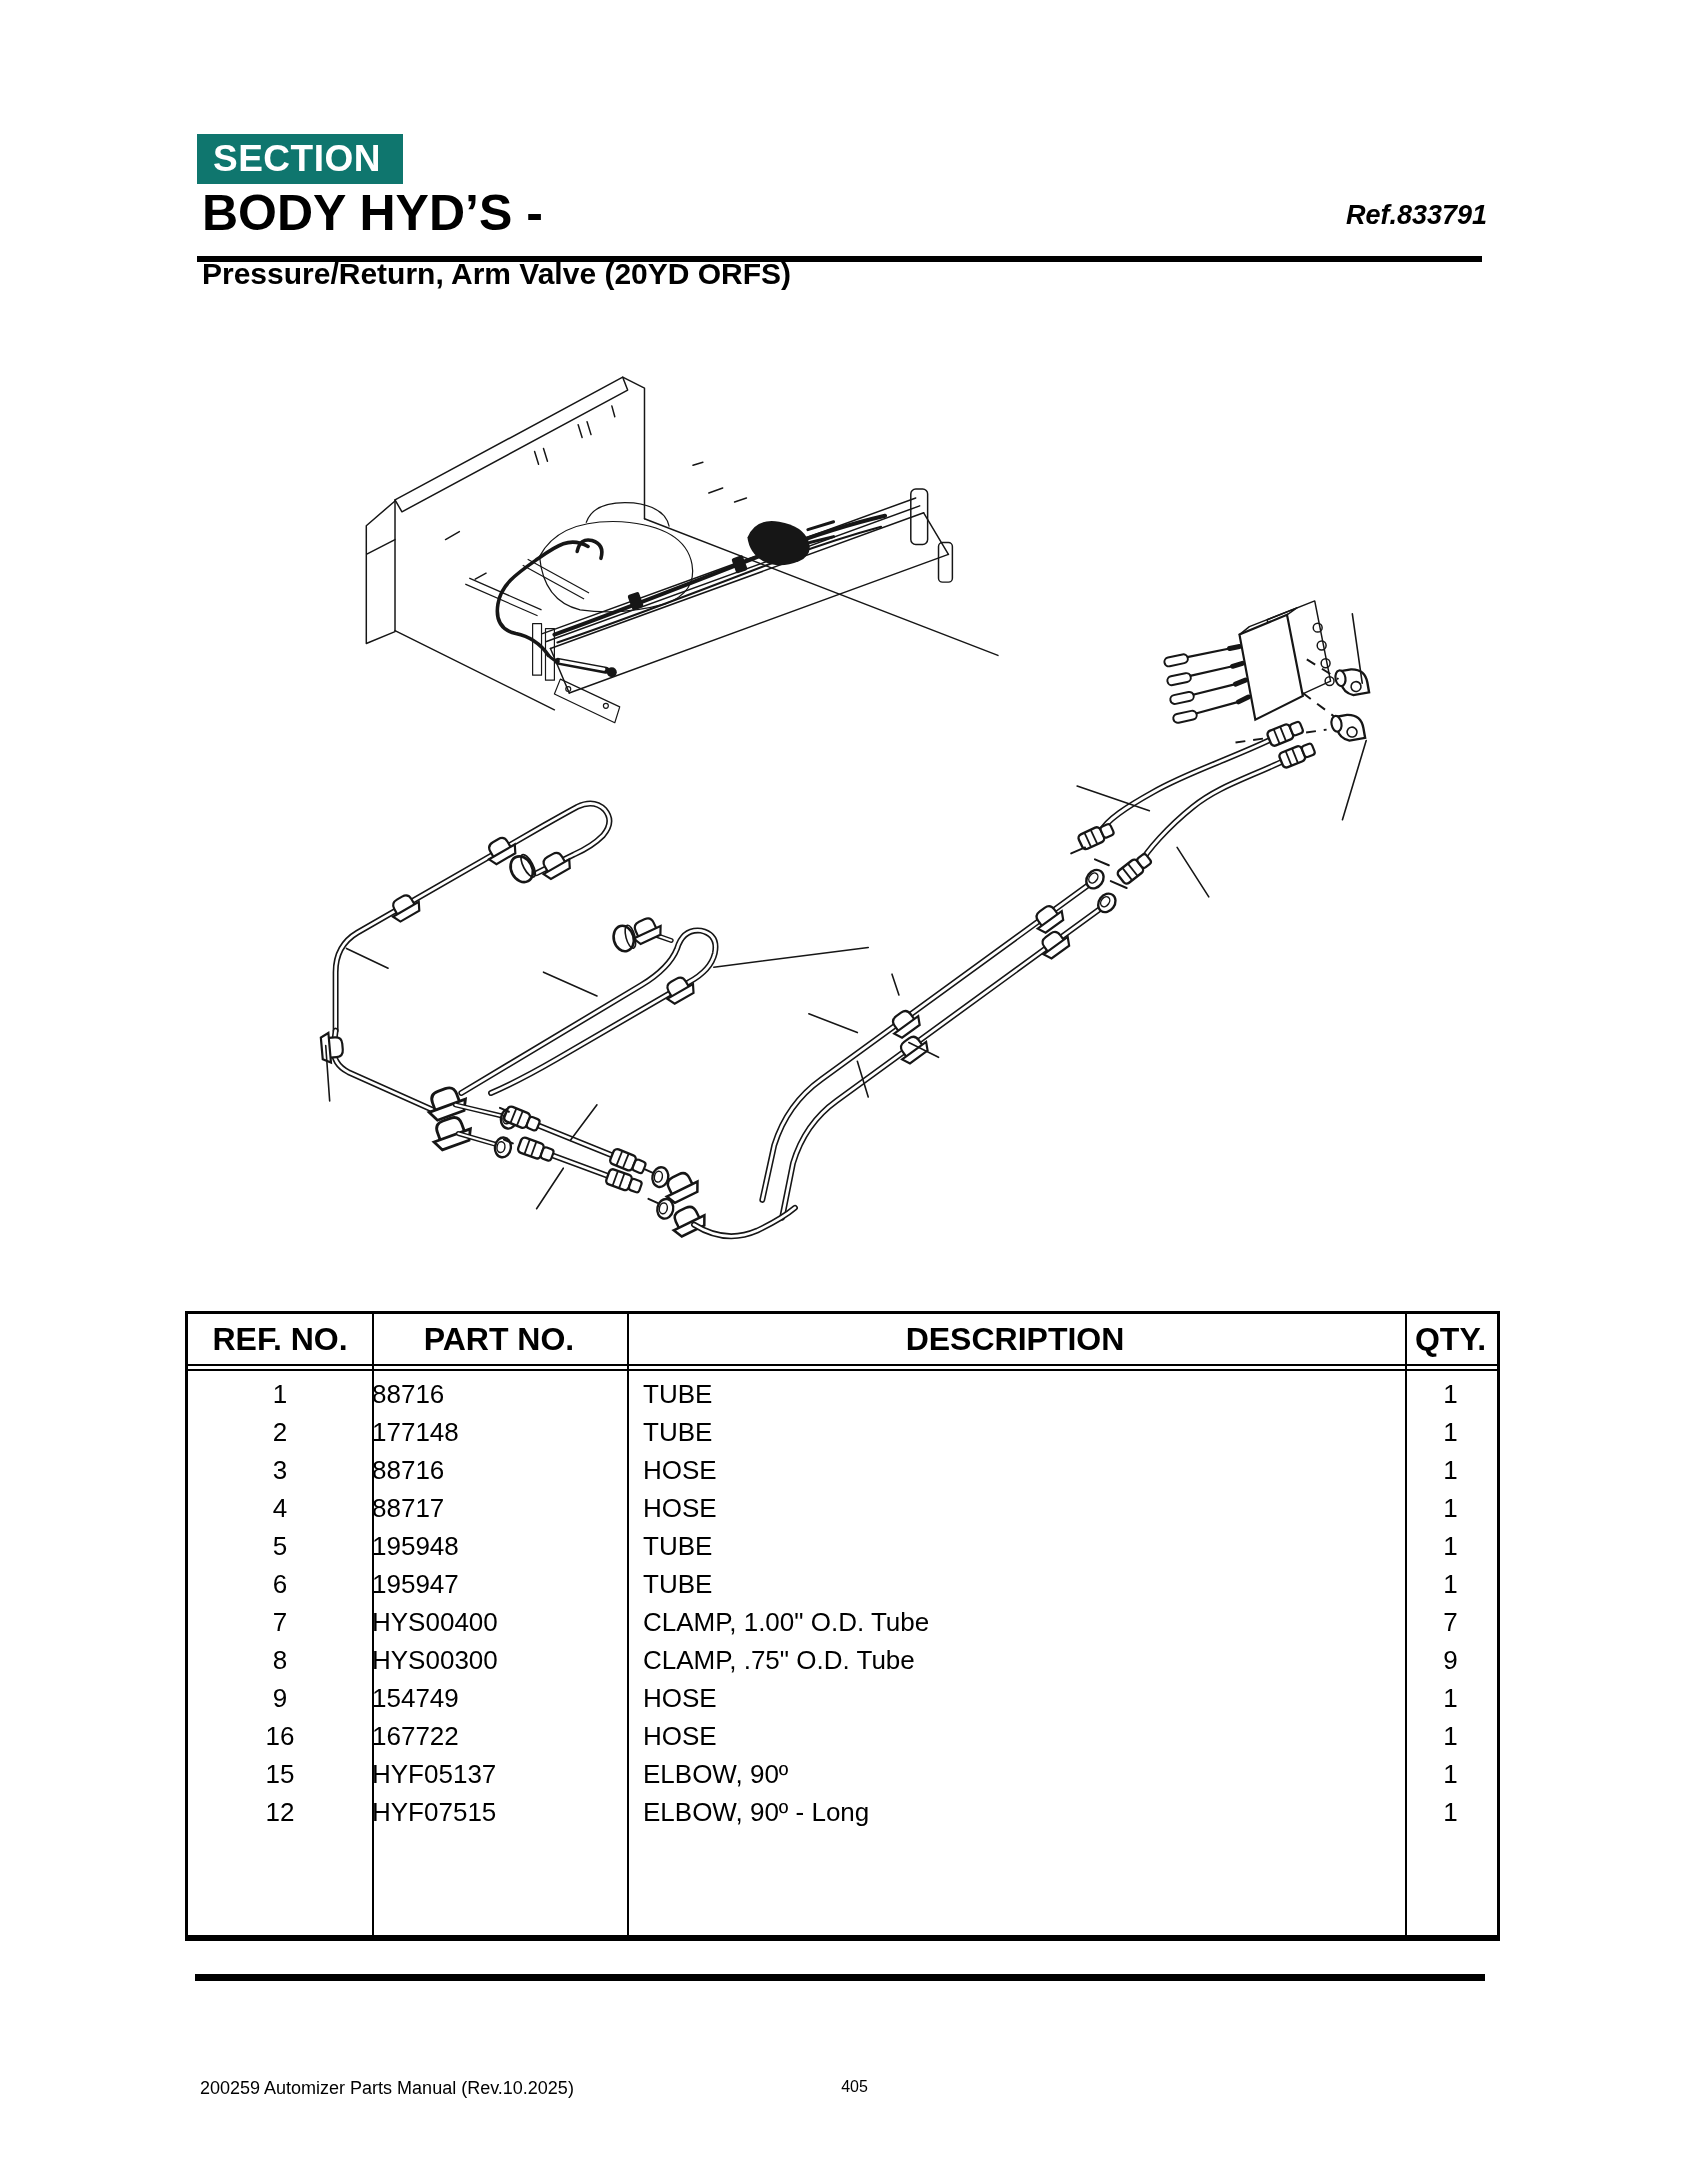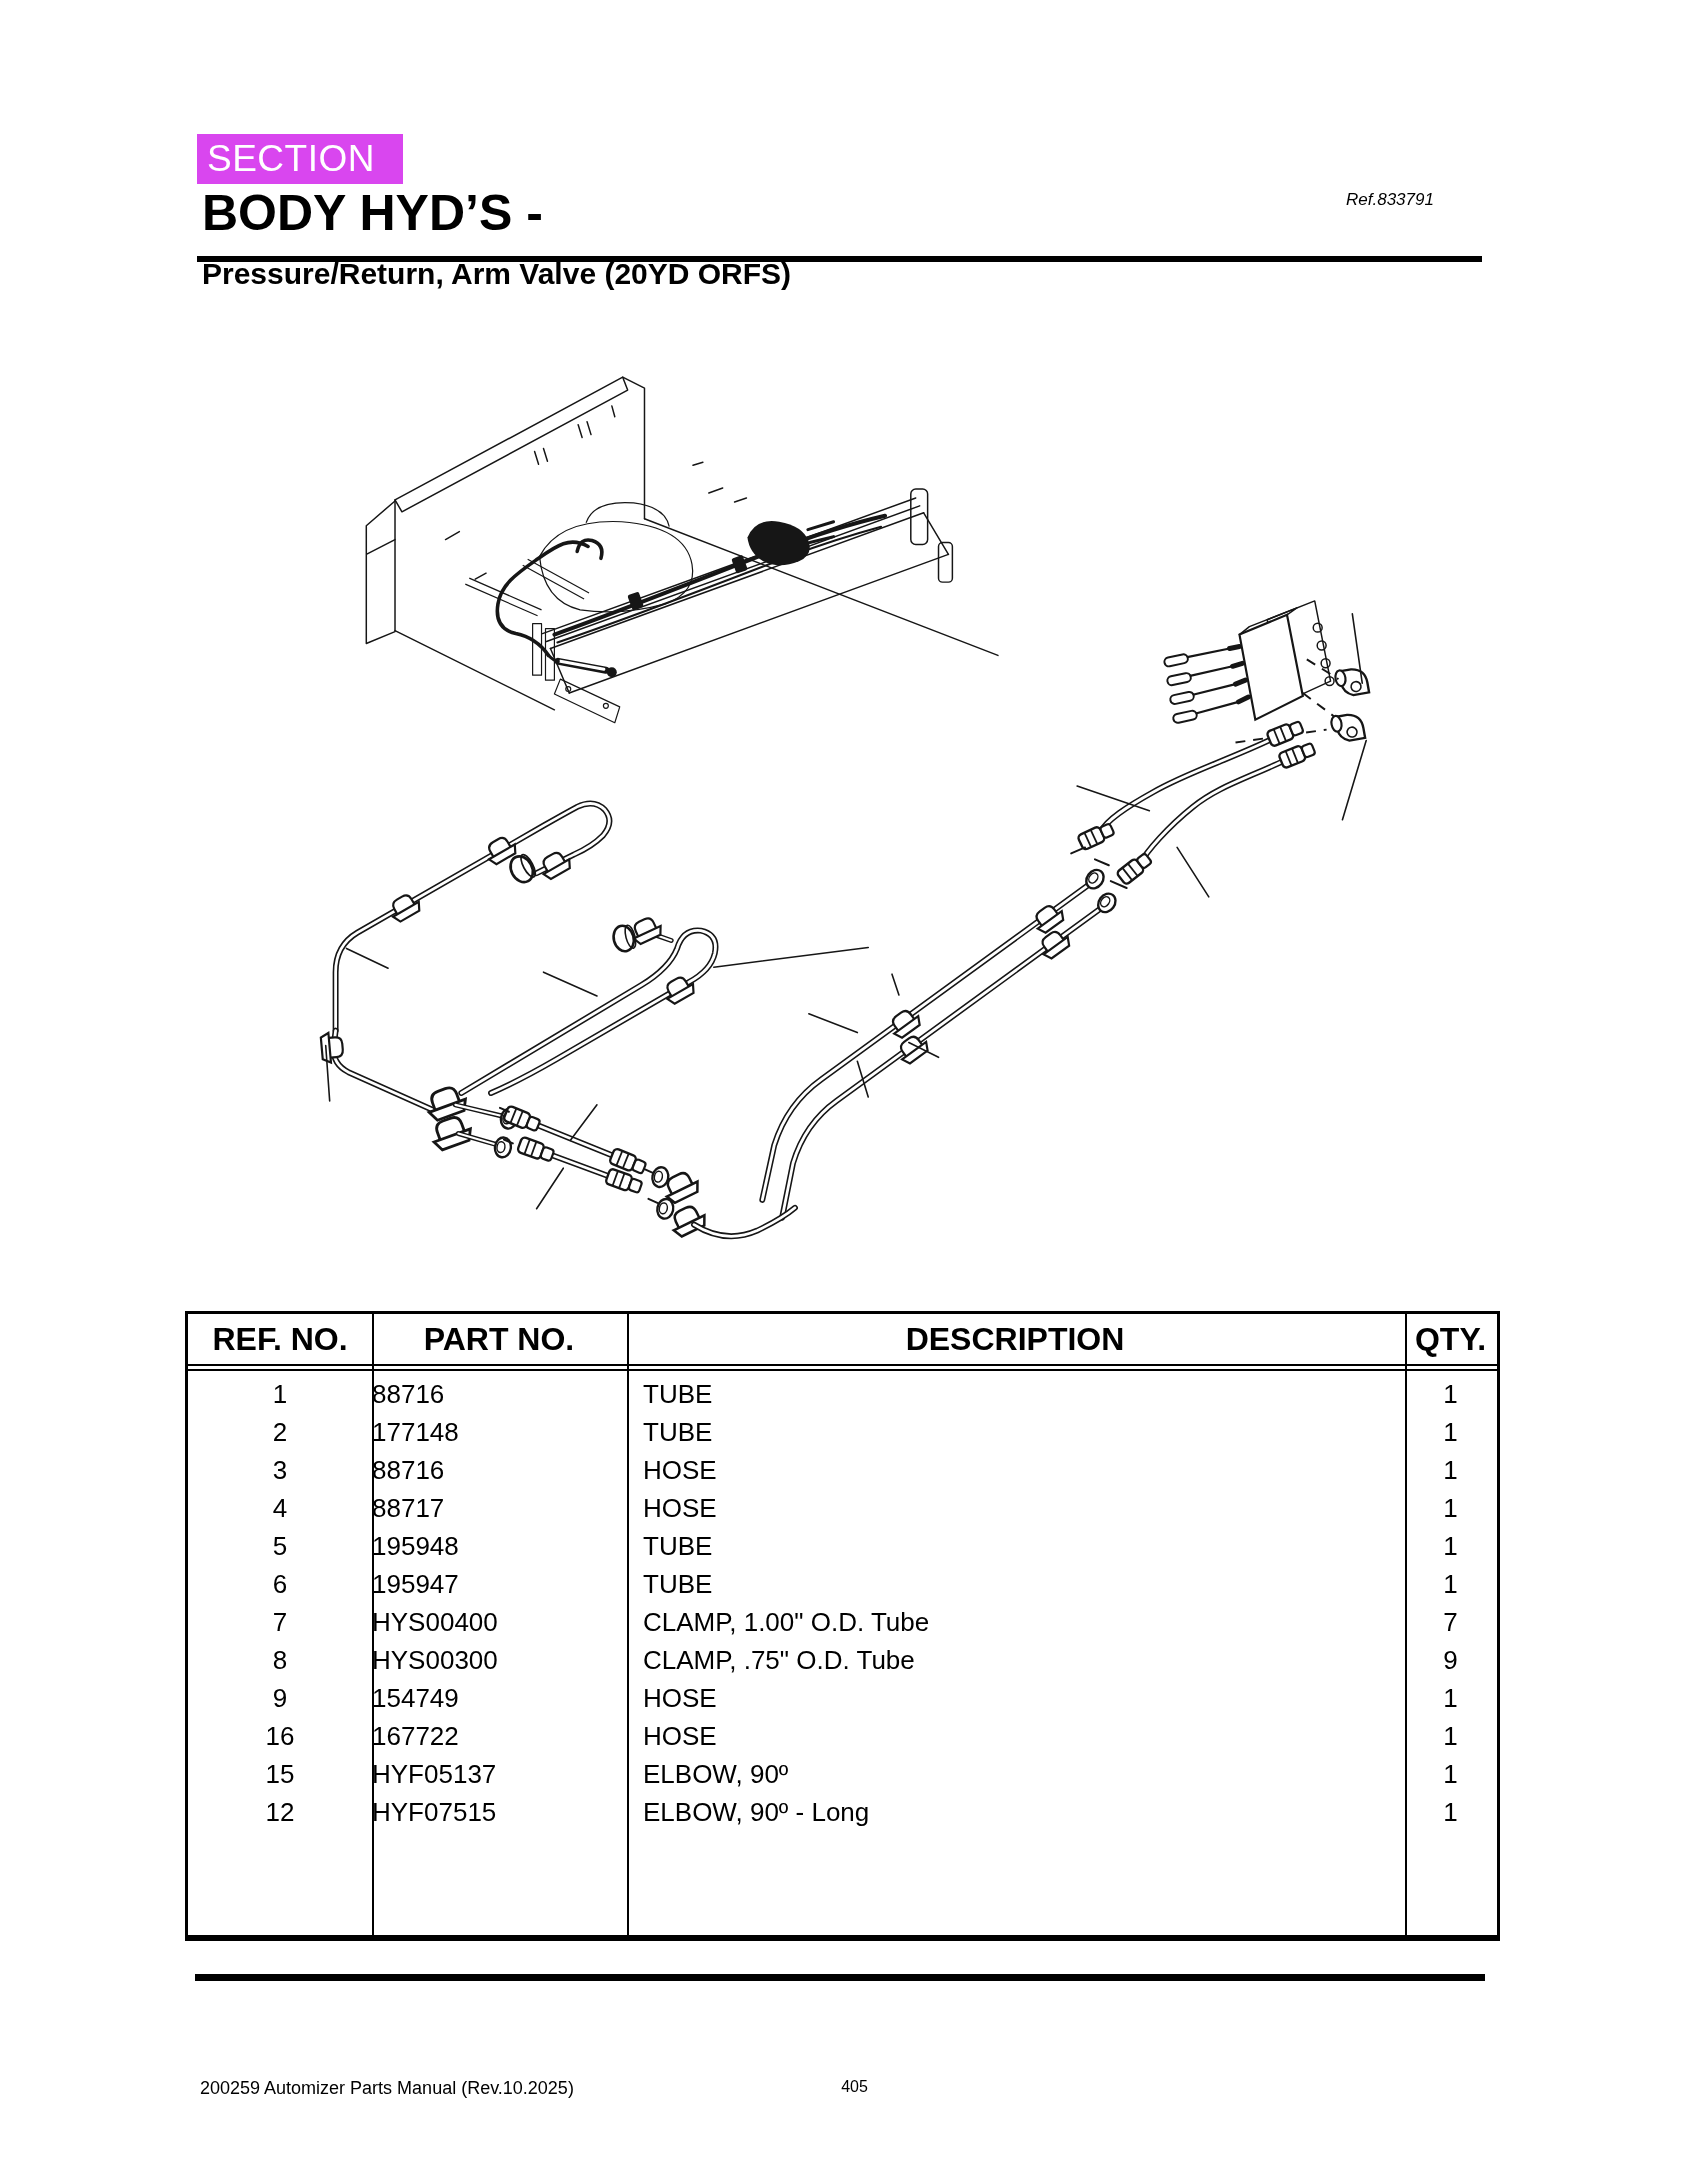--- a/index.html
+++ b/index.html
@@ -3,33 +3,33 @@
 <meta charset="utf-8">
 <style>
   html,body { margin:0; padding:0; background:#888; }
   .page {
     position:relative; width:1683px; height:2178px; margin:0 auto;
     background:#ffffff; color:#000; overflow:hidden;
     font-family:"Liberation Sans", sans-serif;
   }
   .section-badge {
     position:absolute; left:197px; top:134px; width:206px; height:50px;
-    background:#d946ef; color:#fff; font-weight:normal; font-size:37px;
-    display:flex; align-items:center; padding-left:10px; box-sizing:border-box;
+    background:#0f766e; color:#fff; font-weight:bold; font-size:37px;
+    display:flex; align-items:center; padding-left:16px; box-sizing:border-box;
     letter-spacing:0.5px;
   }
   .sec-num { margin-left:40px; }
   .title-row {
     position:absolute; left:202px; top:184px; display:flex; align-items:baseline;
     gap:15px; white-space:nowrap;flex-direction:column;
   }
   .title-main { font-size:50px; font-weight:bold; letter-spacing:0px; }
   .title-sub  { font-size:30px; font-weight:bold; }
   .ref {
-    position:absolute; left:1346px; top:190px; font-size:17px; font-style:italic;
+    position:absolute; left:1346px; top:200px; font-size:27px; font-style:italic;font-weight:bold;
   }
   .rule-top    { position:absolute; left:197px; top:256px; width:1285px; height:6px; background:#000; }
   .rule-bottom { position:absolute; left:195px; top:1974px; width:1290px; height:7px; background:#000; }
   .diagram { position:absolute; left:0; top:0; }
 
   .parts-table {
     position:absolute; left:185px; top:1311px; width:1315px; height:630px;
     border:3px solid #000; border-bottom-width:6px; box-sizing:border-box;
   }
   .thead {

